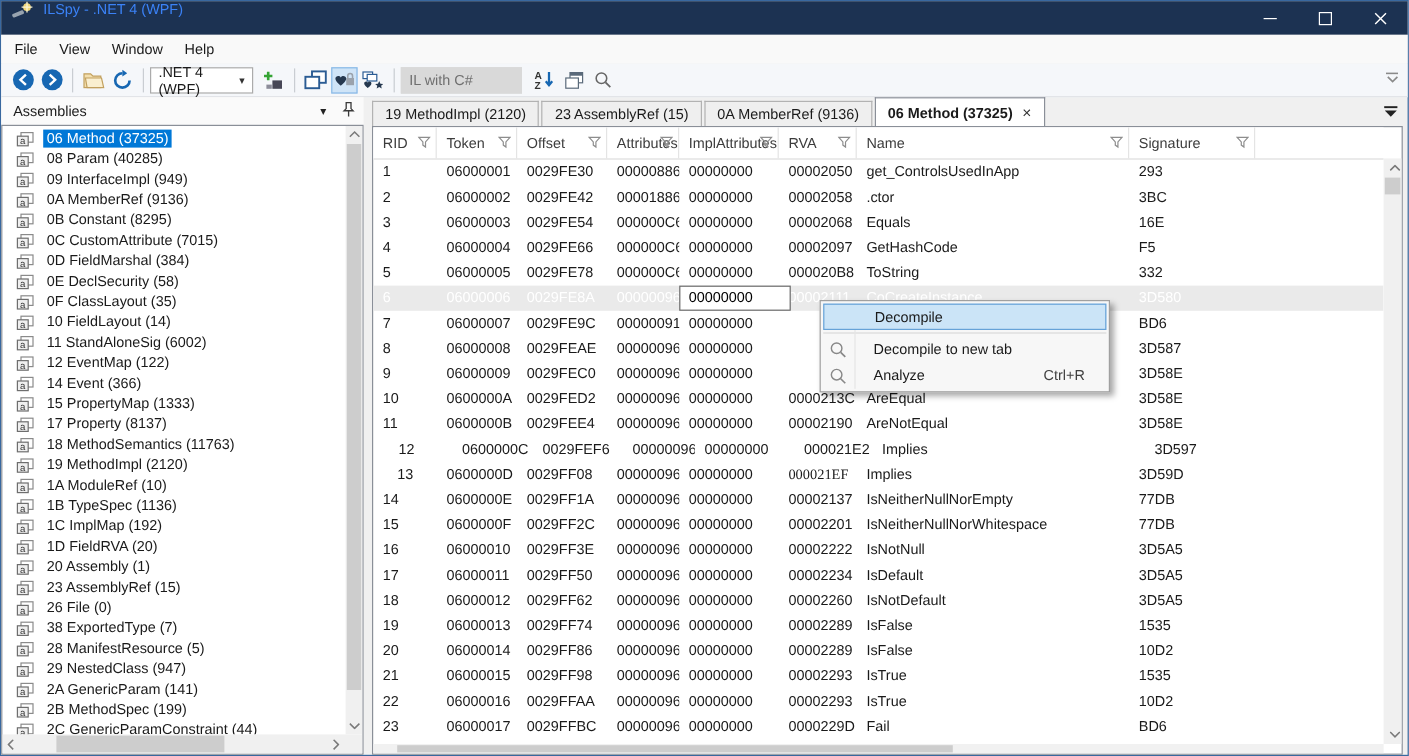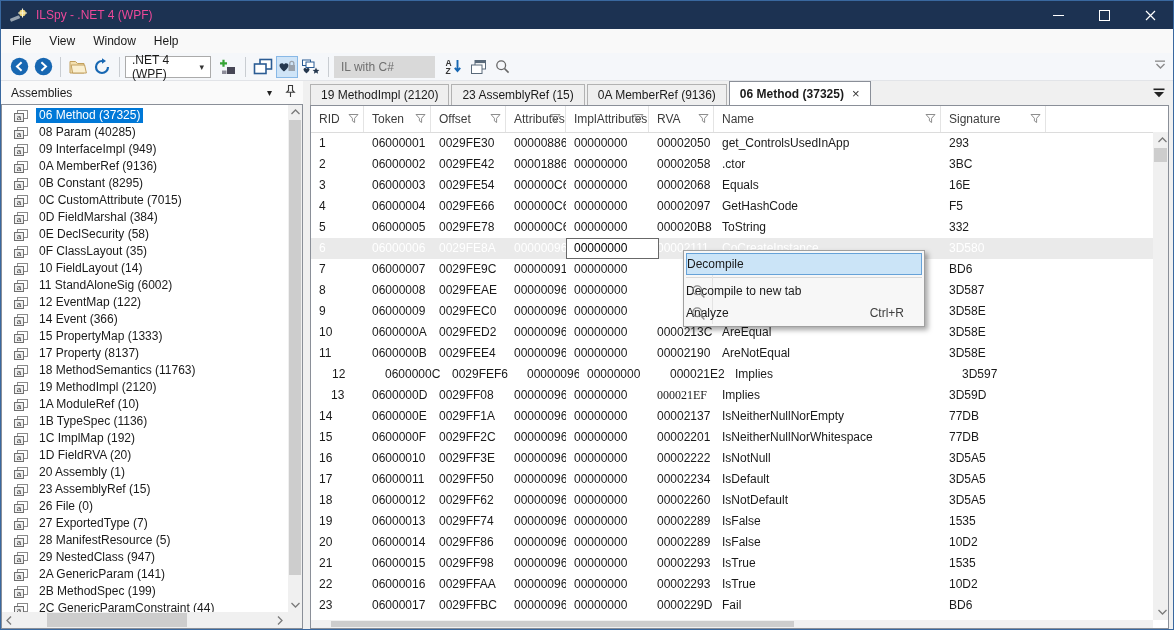--- a/index.html
+++ b/index.html
@@ -1,19 +1,19 @@
 <!DOCTYPE html>
 <html style="--titlebar: #1C3252; --accent: #0078D7;"><head>
 <meta charset="utf-8">
 <style>
   html,body{margin:0;padding:0;background:#888;}
   body{width:1174px;height:630px;position:relative;font-family:"Liberation Sans",sans-serif;font-size:12px;color:#1a1a1a;overflow:hidden;}
   .window{position:absolute;inset:0;border:1px solid #39689F;background:#F0F0F0;box-sizing:border-box;}
   
-  .titlebar{position:absolute;left:0;right:0;top:0;height:28px;background:var(--titlebar,#1C3252);display:flex;align-items:center;color:#ec4899;}
+  .titlebar{position:absolute;left:0;right:0;top:0;height:28px;background:var(--titlebar,#1C3252);display:flex;align-items:flex-start;color:#3b82f6;}
   .titlebar .app-icon{margin:0 8px 0 9px;display:flex;}
   .titlebar .title{font-size:12px;}
   .winbtns{position:absolute;right:0;top:0;height:28px;display:flex;}
   .winbtn{width:46px;height:28px;display:flex;align-items:center;justify-content:center;}
   
   .menubar{position:absolute;left:0;right:0;top:28px;height:24px;background:#F9F9F9;display:flex;align-items:center;padding-left:2px;}
   .menubar .mitem{padding:0 9px;line-height:24px;}
   
   .toolbar{position:absolute;left:0;right:0;top:52px;height:28px;background:#F5F7FA;border-bottom:1px solid #E2E4E8;display:flex;align-items:center;padding-left:6px;box-sizing:border-box;}
   .tbtn{height:22px;min-width:22px;display:flex;align-items:center;justify-content:center;margin:0 1px;}
@@ -56,21 +56,21 @@
   .trow.selected{background:#EAEAEA;color:#fff;}
   .editbox{position:absolute;left:255px;top:0;width:93px;height:21px;background:#fff;border:1px solid #686868;box-sizing:border-box;color:#000;line-height:19px;padding-left:7px;}
   .main-vscroll{position:absolute;top:26px;right:0;bottom:8px;width:15px;background:#F0F0F0;}
   .main-hscroll{position:absolute;left:0;right:15px;bottom:0;height:8px;background:#F1F1F1;}
   .main-hscroll .sb-thumb-h{left:20px;width:55%;}
   
   .ctxmenu{position:absolute;left:682px;top:249px;width:242px;background:#F7F7F7;border:1px solid #A0A0A0;box-shadow:3px 3px 5px rgba(0,0,0,0.35);z-index:50;padding:2px 0;box-sizing:border-box;}
   .ctxmenu .gutterline{position:absolute;left:28px;top:2px;bottom:2px;width:1px;background:#E4E4E4;}
   .cm-item{position:relative;height:22px;display:flex;align-items:center;margin:0 2px;}
   .cm-item .cm-icon{position:absolute;left:5px;top:4px;}
-  .cm-item .cm-label{}
+  .cm-item .cm-label{margin-left:42px;}
   .cm-item .cm-shortcut{margin-left:auto;margin-right:18px;color:#404040;}
   .cm-item.hl{background:#CBE4F7;border:1px solid #66A2D8;box-sizing:border-box;}
   .cm-sep{height:1px;background:#D9D9D9;margin:2px 2px 2px 2px;}
 </style>
 </head>
 <body>
 
 <div class="window">
 
   <div class="titlebar">
@@ -446,21 +446,21 @@
             <span class="tlabel">26 File (0)</span>
           </div>
           <div class="tree-item">
             <span class="ticon">
               <svg width="16" height="14" viewBox="0 0 16 14">
                 <rect x="4.5" y="1.5" width="10" height="8" fill="#fff" stroke="#8a8a8a"></rect>
                 <rect x="1.5" y="4.5" width="9" height="8" fill="#EFEFEF" stroke="#6e6e6e"></rect>
                 <text x="6" y="11.3" font-size="8" fill="#333" text-anchor="middle" font-family="Liberation Sans">a</text>
               </svg>
             </span>
-            <span class="tlabel">27 ExportedType (7)</span>
+            <span class="tlabel">38 ExportedType (7)</span>
           </div>
           <div class="tree-item">
             <span class="ticon">
               <svg width="16" height="14" viewBox="0 0 16 14">
                 <rect x="4.5" y="1.5" width="10" height="8" fill="#fff" stroke="#8a8a8a"></rect>
                 <rect x="1.5" y="4.5" width="9" height="8" fill="#EFEFEF" stroke="#6e6e6e"></rect>
                 <text x="6" y="11.3" font-size="8" fill="#333" text-anchor="middle" font-family="Liberation Sans">a</text>
               </svg>
             </span>
             <span class="tlabel">28 ManifestResource (5)</span>

